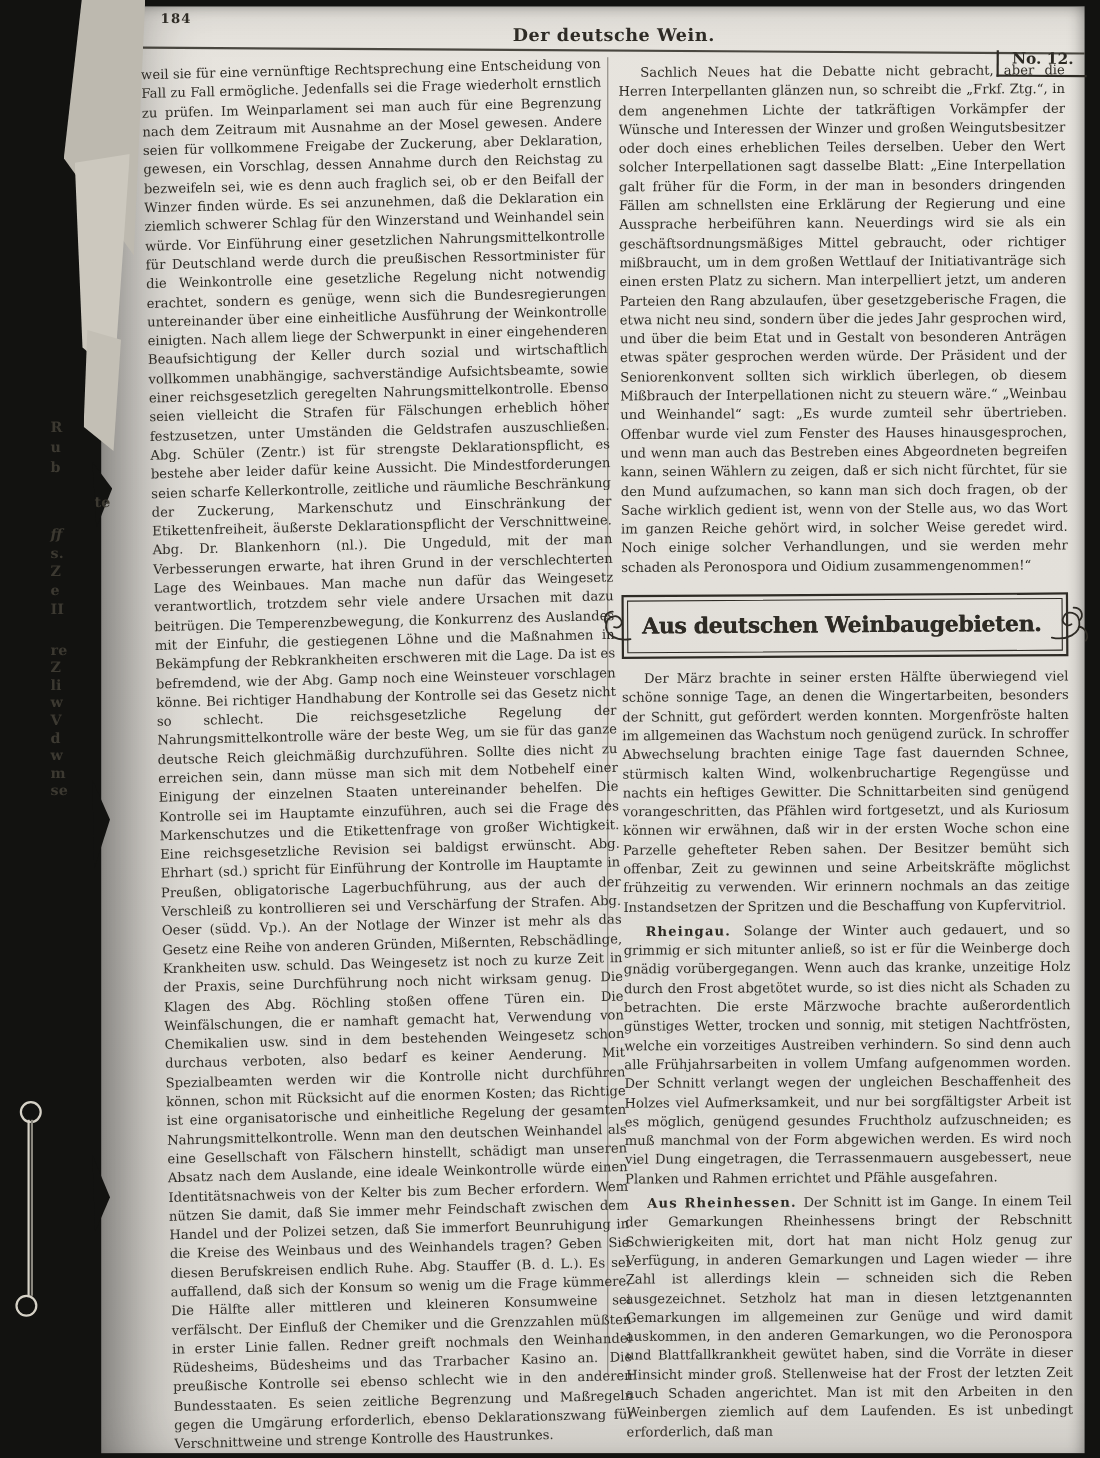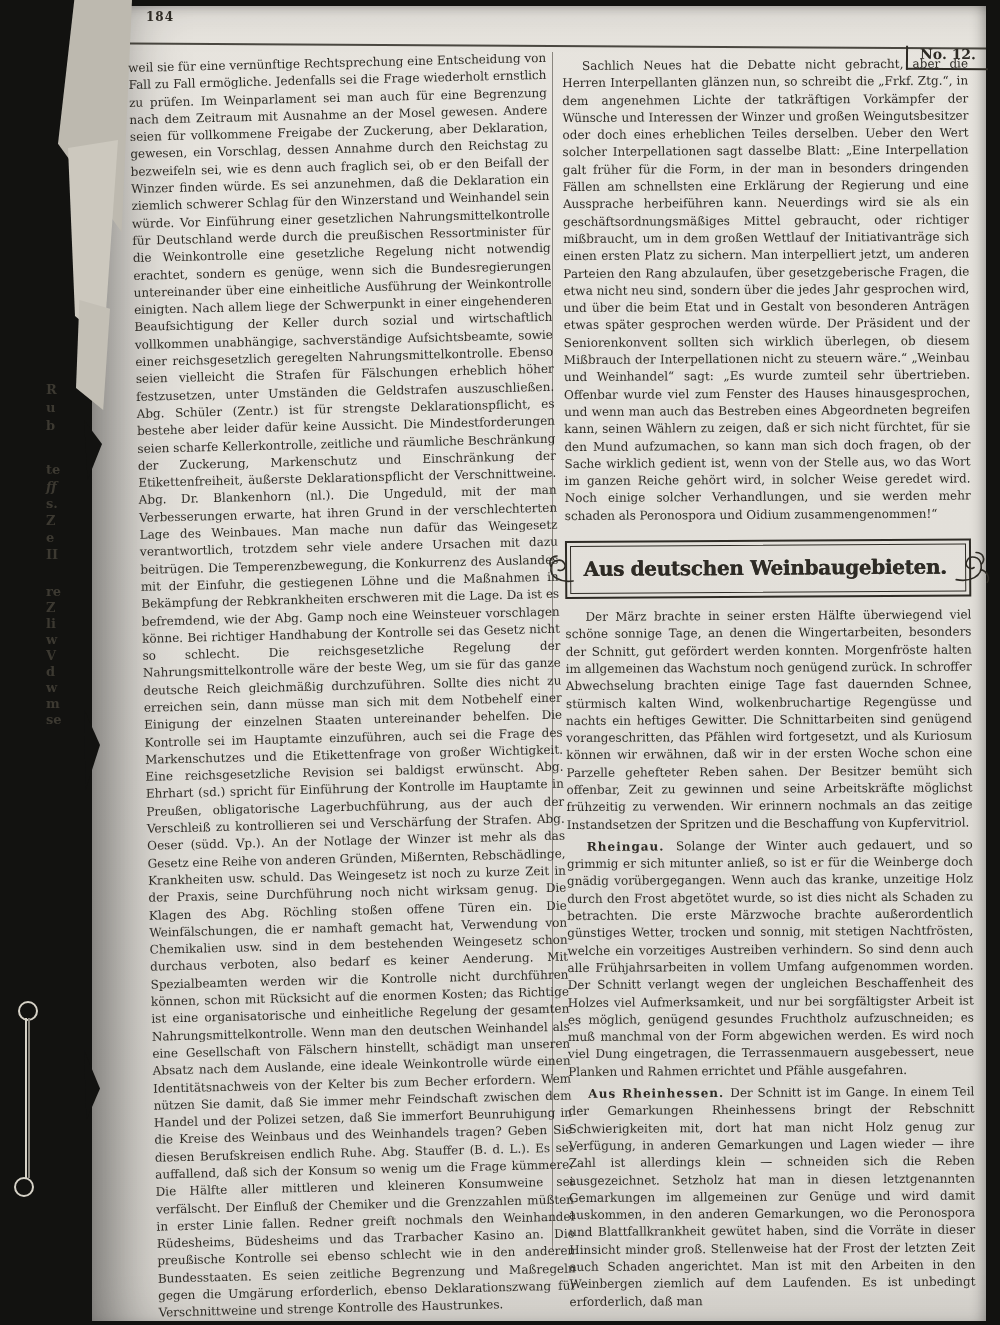--- a/index.html
+++ b/index.html
@@ -90,38 +90,39 @@
   <div class="notch n3"></div>
 
   <div class="ring ring-top"></div>
   <div class="rail"></div>
   <div class="ring ring-bottom"></div>
 
   <div>
       <span class="edge-frag" style="top: 383px;">R</span>
       <span class="edge-frag" style="top: 401px;">u</span>
       <span class="edge-frag" style="top: 419px;">b</span>
-      <span class="edge-frag" style="top: 463px;">te</span>
+      <span class="edge-frag" style="top: 451px; margin-left: 40px;">te</span>
       <span class="edge-frag" style="top: 480px; font-style: italic;">ff</span>
       <span class="edge-frag" style="top: 497px;">s.</span>
       <span class="edge-frag" style="top: 514px;">Z</span>
       <span class="edge-frag" style="top: 531px;">e</span>
       <span class="edge-frag" style="top: 548px;">II</span>
       <span class="edge-frag" style="top: 585px;">re</span>
       <span class="edge-frag" style="top: 601px;">Z</span>
       <span class="edge-frag" style="top: 617px;">li</span>
       <span class="edge-frag" style="top: 633px;">w</span>
       <span class="edge-frag" style="top: 649px;">V</span>
       <span class="edge-frag" style="top: 665px;">d</span>
       <span class="edge-frag" style="top: 681px;">w</span>
       <span class="edge-frag" style="top: 697px;">m</span>
       <span class="edge-frag" style="top: 713px;">se</span>
     </div>
 
   <div class="page-number">184</div>
+  <div class="journal-title">Der deutsche Wein.</div>
   <div class="header-rule"></div>
   <div class="issue-box">
     <span>No. 12.</span>
   </div>
 
   <div class="column-divider"></div>
 
   <div class="col col-left">
     <p>weil sie für eine vernünftige Rechtsprechung eine Entscheidung von Fall zu Fall ermögliche. Jedenfalls sei die Frage wiederholt ernstlich zu prüfen. Im Weinparlament sei man auch für eine Begrenzung nach dem Zeitraum mit Ausnahme an der Mosel gewesen. Andere seien für vollkommene Freigabe der Zuckerung, aber Deklaration, gewesen, ein Vorschlag, dessen Annahme durch den Reichstag zu bezweifeln sei, wie es denn auch fraglich sei, ob er den Beifall der Winzer finden würde. Es sei anzunehmen, daß die Deklaration ein ziemlich schwerer Schlag für den Winzerstand und Weinhandel sein würde. Vor Einführung einer gesetzlichen Nahrungsmittelkontrolle für Deutschland werde durch die preußischen Ressortminister für die Weinkontrolle eine gesetzliche Regelung nicht notwendig erachtet, sondern es genüge, wenn sich die Bundesregierungen untereinander über eine einheitliche Ausführung der Weinkontrolle einigten. Nach allem liege der Schwerpunkt in einer eingehenderen Beaufsichtigung der Keller durch sozial und wirtschaftlich vollkommen unabhängige, sachverständige Aufsichtsbeamte, sowie einer reichsgesetzlich geregelten Nahrungsmittelkontrolle. Ebenso seien vielleicht die Strafen für Fälschungen erheblich höher festzusetzen, unter Umständen die Geldstrafen auszuschließen. Abg. Schüler (Zentr.) ist für strengste Deklarationspflicht, es bestehe aber leider dafür keine Aussicht. Die Mindestforderungen seien scharfe Kellerkontrolle, zeitliche und räumliche Beschränkung der Zuckerung, Markenschutz und Einschränkung der Etikettenfreiheit, äußerste Deklarationspflicht der Verschnittweine. Abg. Dr. Blankenhorn (nl.). Die Ungeduld, mit der man Verbesserungen erwarte, hat ihren Grund in der verschlechterten Lage des Weinbaues. Man mache nun dafür das Weingesetz verantwortlich, trotzdem sehr viele andere Ursachen mit dazu beitrügen. Die Temperenzbewegung, die Konkurrenz des Auslandes mit der Einfuhr, die gestiegenen Löhne und die Maßnahmen in Bekämpfung der Rebkrankheiten erschweren mit die Lage. Da ist es befremdend, wie der Abg. Gamp noch eine Weinsteuer vorschlagen könne. Bei richtiger Handhabung der Kontrolle sei das Gesetz nicht so schlecht. Die reichsgesetzliche Regelung der Nahrungsmittelkontrolle wäre der beste Weg, um sie für das ganze deutsche Reich gleichmäßig durchzuführen. Sollte dies nicht zu erreichen sein, dann müsse man sich mit dem Notbehelf einer Einigung der einzelnen Staaten untereinander behelfen. Die Kontrolle sei im Hauptamte einzuführen, auch sei die Frage des Markenschutzes und die Etikettenfrage von großer Wichtigkeit. Eine reichsgesetzliche Revision sei baldigst erwünscht. Abg. Ehrhart (sd.) spricht für Einführung der Kontrolle im Hauptamte in Preußen, obligatorische Lagerbuchführung, aus der auch der Verschleiß zu kontrollieren sei und Verschärfung der Strafen. Abg. Oeser (südd. Vp.). An der Notlage der Winzer ist mehr als das Gesetz eine Reihe von anderen Gründen, Mißernten, Rebschädlinge, Krankheiten usw. schuld. Das Weingesetz ist noch zu kurze Zeit in der Praxis, seine Durchführung noch nicht wirksam genug. Die Klagen des Abg. Röchling stoßen offene Türen ein. Die Weinfälschungen, die er namhaft gemacht hat, Verwendung von Chemikalien usw. sind in dem bestehenden Weingesetz schon durchaus verboten, also bedarf es keiner Aenderung. Mit Spezialbeamten werden wir die Kontrolle nicht durchführen können, schon mit Rücksicht auf die enormen Kosten; das Richtige ist eine organisatorische und einheitliche Regelung der gesamten Nahrungsmittelkontrolle. Wenn man den deutschen Weinhandel als eine Gesellschaft von Fälschern hinstellt, schädigt man unseren Absatz nach dem Auslande, eine ideale Weinkontrolle würde einen Identitätsnachweis von der Kelter bis zum Becher erfordern. Wem nützen Sie damit, daß Sie immer mehr Feindschaft zwischen dem Handel und der Polizei setzen, daß Sie immerfort Beunruhigung in die Kreise des Weinbaus und des Weinhandels tragen? Geben Sie diesen Berufskreisen endlich Ruhe. Abg. Stauffer (B. d. L.). Es sei auffallend, daß sich der Konsum so wenig um die Frage kümmere. Die Hälfte aller mittleren und kleineren Konsumweine sei verfälscht. Der Einfluß der Chemiker und die Grenzzahlen müßten in erster Linie fallen. Redner greift nochmals den Weinhandel Rüdesheims, Büdesheims und das Trarbacher Kasino an. Die preußische Kontrolle sei ebenso schlecht wie in den anderen Bundesstaaten. Es seien zeitliche Begrenzung und Maßregeln gegen die Umgärung erforderlich, ebenso Deklarationszwang für Verschnittweine und strenge Kontrolle des Haustrunkes.</p>
   </div>

